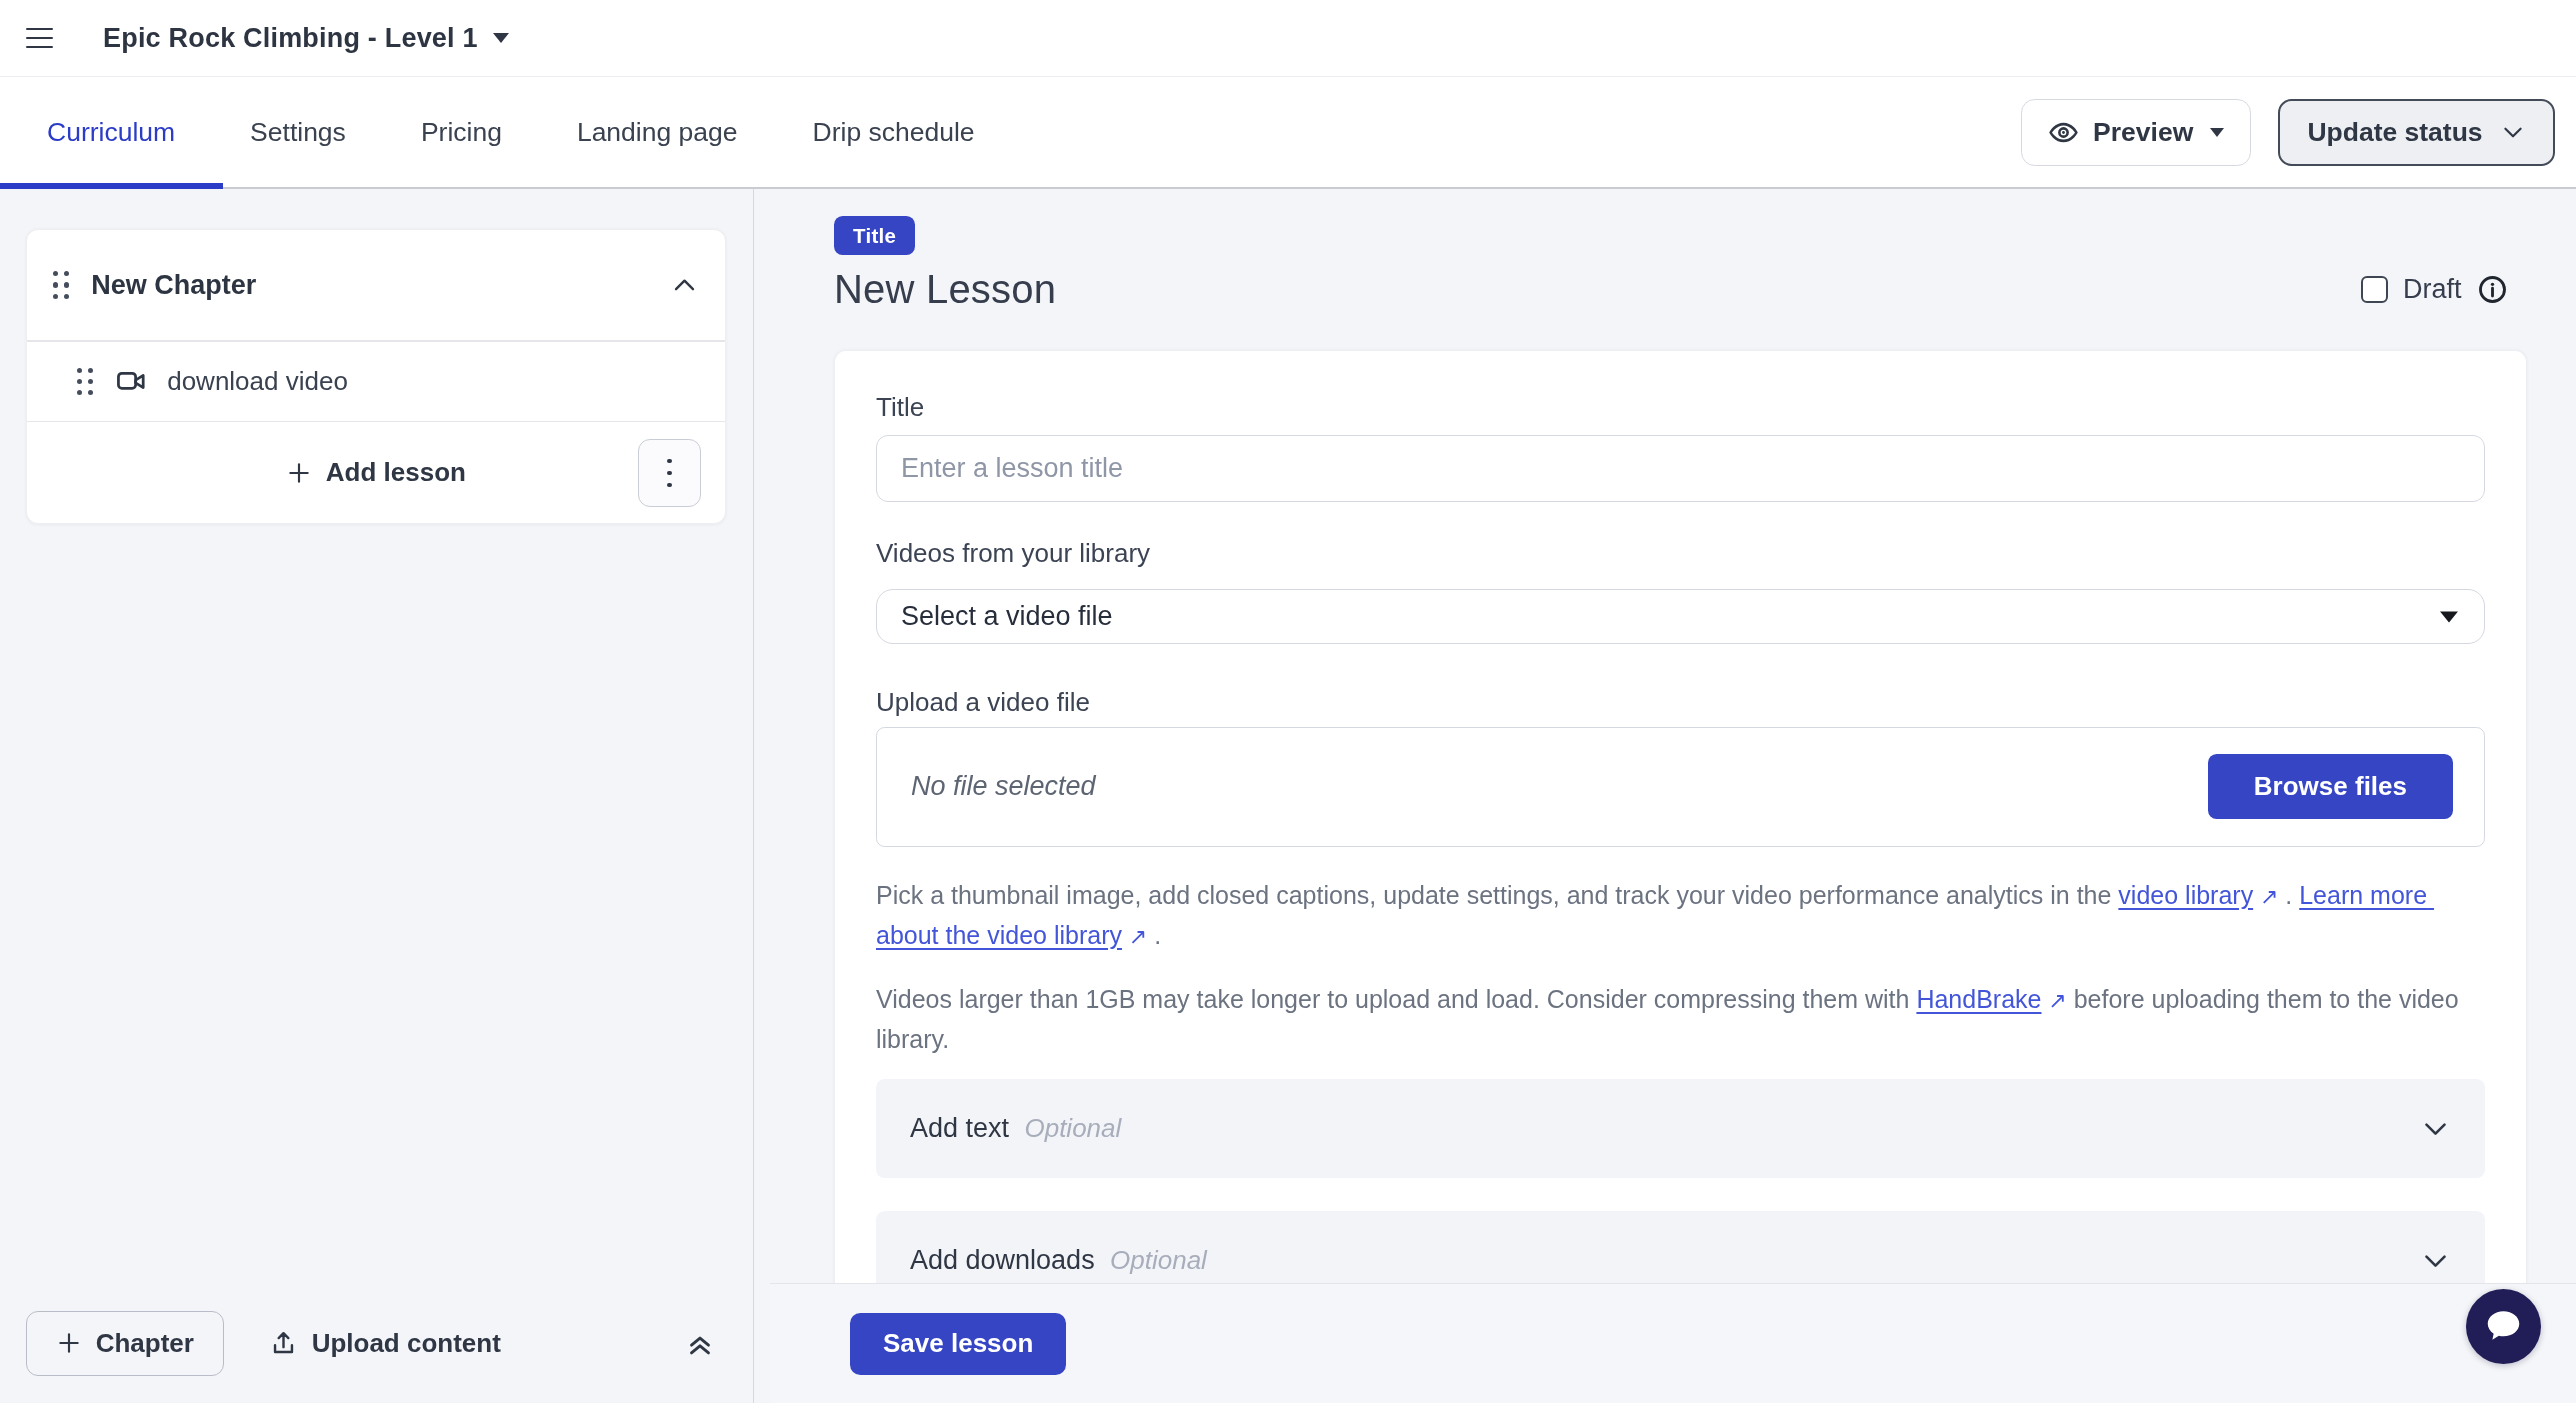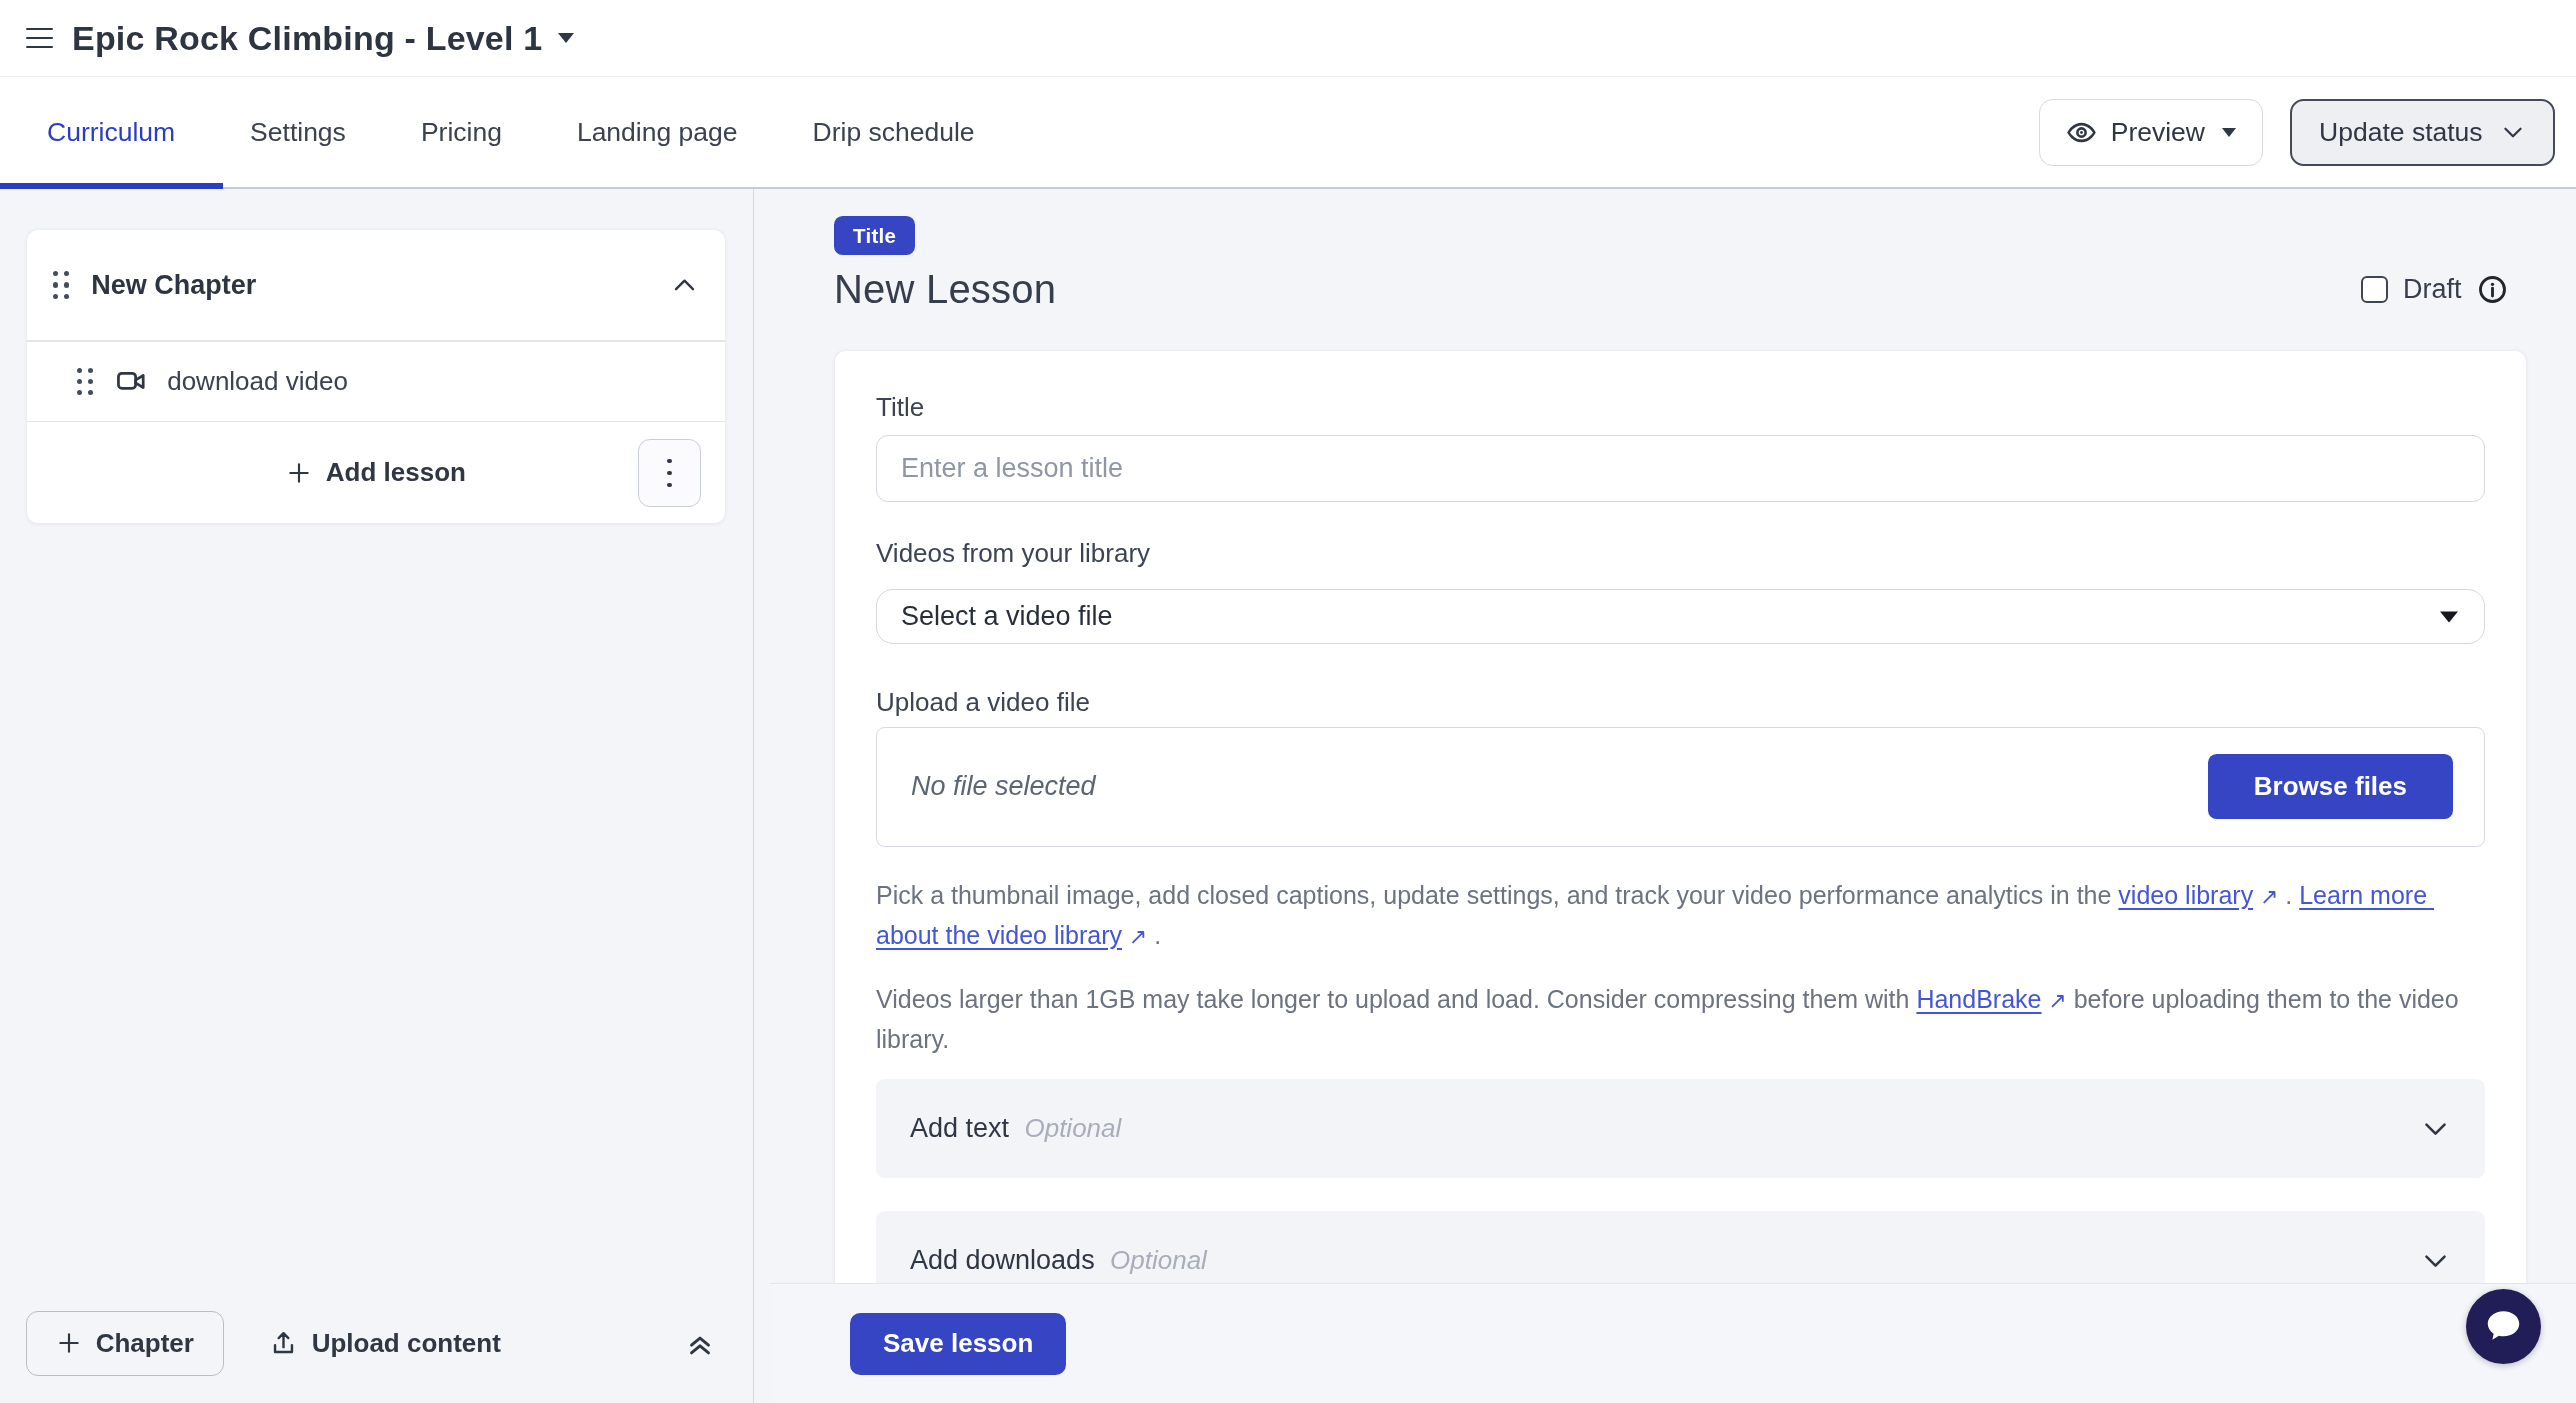--- a/index.html
+++ b/index.html
@@ -18,31 +18,31 @@
   }
   *{margin:0;padding:0;box-sizing:border-box;}
   html,body{width:2576px;height:1404px;overflow:hidden;}
   body{font-family:"Liberation Sans",sans-serif;background:#fff;color:var(--text-dark);}
   .app{position:relative;width:2576px;height:1404px;}
 
   
   .topbar{position:absolute;left:0;top:0;width:2576px;height:77px;background:#fff;border-bottom:0.9px solid #ebedf1;display:flex;align-items:center;padding:0 26px;}
   .hamburger{width:27px;height:20.5px;display:flex;flex-direction:column;justify-content:space-between;cursor:pointer;}
   .hamburger span{display:block;height:2.6px;background:#2f3644;border-radius:1.7px;}
-  .course-title{margin-left:19px;font-size:34px;font-weight:700;color:#2e3542;letter-spacing:0.2px;}
+  .course-title{margin-left:50px;font-size:27px;font-weight:700;color:#2e3542;letter-spacing:0.2px;}
   .caret-down{width:0;height:0;border-left:8.6px solid transparent;border-right:8.6px solid transparent;border-top:10.3px solid #2f3644;margin-left:15.4px;}
 
   
   .tabbar{position:absolute;left:0;top:77px;width:2576px;height:112px;background:#fff;border-bottom:2.6px solid #c9cbd2;display:flex;align-items:center;}
   .tabs{display:flex;gap:75px;padding-left:47px;align-items:center;}
   .tab{font-size:26.5px;color:#3a4250;font-weight:500;cursor:pointer;white-space:nowrap;}
   .tab.active{color:var(--tab-active);}
   .tab-underline{position:absolute;left:0;bottom:-2.6px;width:223px;height:6.8px;background:var(--tab-active);}
   .tabbar-actions{margin-left:auto;display:flex;align-items:center;gap:27px;padding-right:21.4px;}
-  .btn{display:flex;align-items:center;justify-content:center;cursor:pointer;border-radius:13.7px;height:67px;font-weight:400;}
+  .btn{display:flex;align-items:center;justify-content:center;cursor:pointer;border-radius:13.7px;height:67px;font-weight:700;}
   .btn-preview{background:#fff;border:1.7px solid #d6d9e0;padding:0 26px;gap:13.7px;color:#2f3644;font-size:26.5px;}
   .btn-update{background:#edeff3;border:2.1px solid #434b59;padding:0 27px;gap:17px;color:#2f3644;font-size:26.5px;}
   .icon-stroke{stroke:#2f3644;fill:none;stroke-width:2;stroke-linecap:round;stroke-linejoin:round;}
 
   
   .content{position:absolute;left:0;top:189px;width:2576px;height:1214px;display:flex;background:var(--bg-page);}
   .sidebar{position:relative;width:754px;height:100%;border-right:1.7px solid #d6d8dd;flex:none;}
   .main{position:relative;flex:1;height:100%;}
 
   

